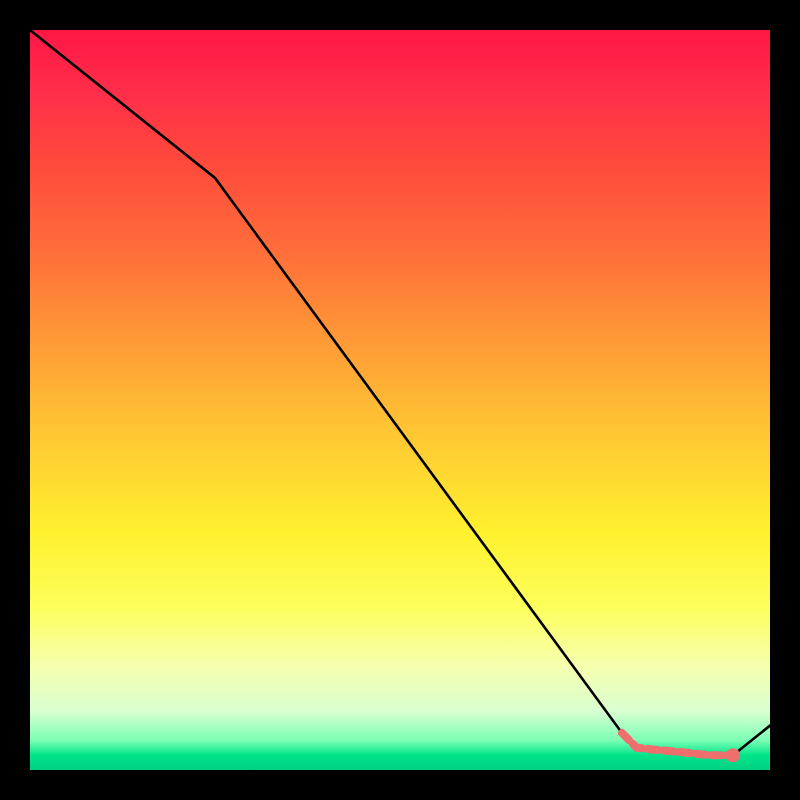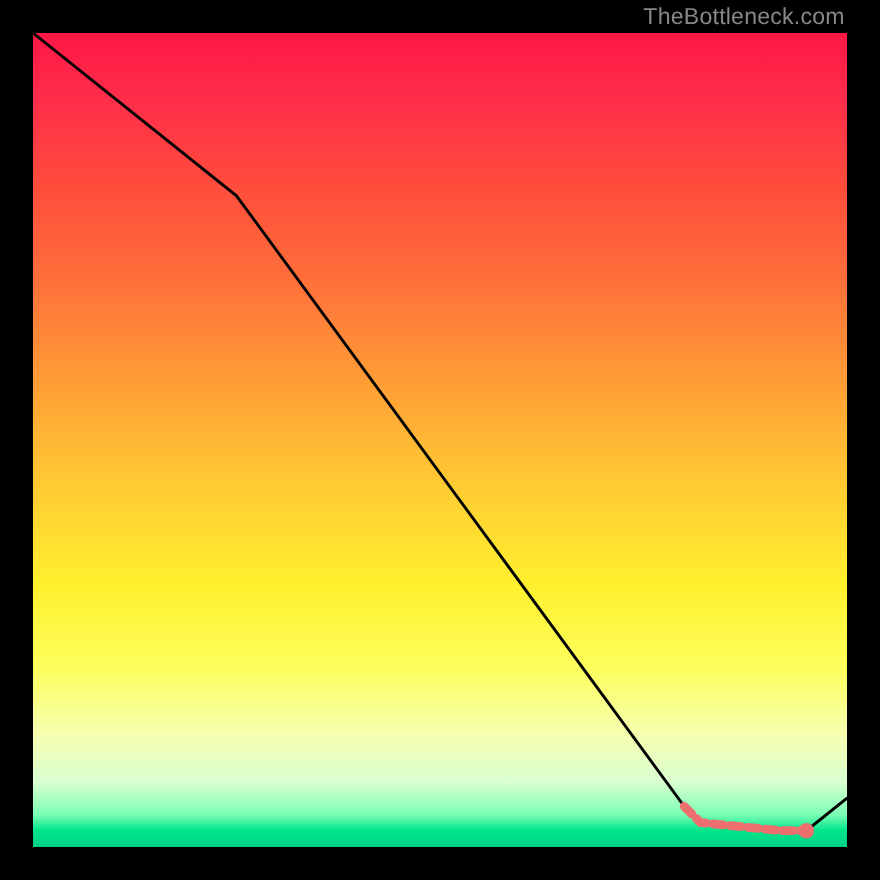--- a/index.html
+++ b/index.html
@@ -64,14 +64,13 @@
 
 <div class="frame">
   <div class="plot-area"></div>
 
   <svg class="curve" viewBox="0 0 740 740">
     <path d="M0.0 0.0 L185.0 148.0 L592.0 703.0 L606.8 717.8 L680.8 725.2 L703.0 725.2 L740.0 695.6 " id="main-path" fill="none" stroke="#000" stroke-width="2.6" stroke-linecap="round"></path>
     <path d="M592.0 703.0 L606.8 717.8 L680.8 725.2 L703.0 725.2 " id="highlight-path" fill="none" stroke="#ef6f6f" stroke-width="8" stroke-linecap="round" stroke-dasharray="10 6"></path>
     <circle id="dot" r="7" fill="#ef6f6f" cx="703" cy="725.2"></circle>
   </svg>
 
-  <div class="watermark">TheBottleneck.com</div>
 </div>
 
 </body></html>

